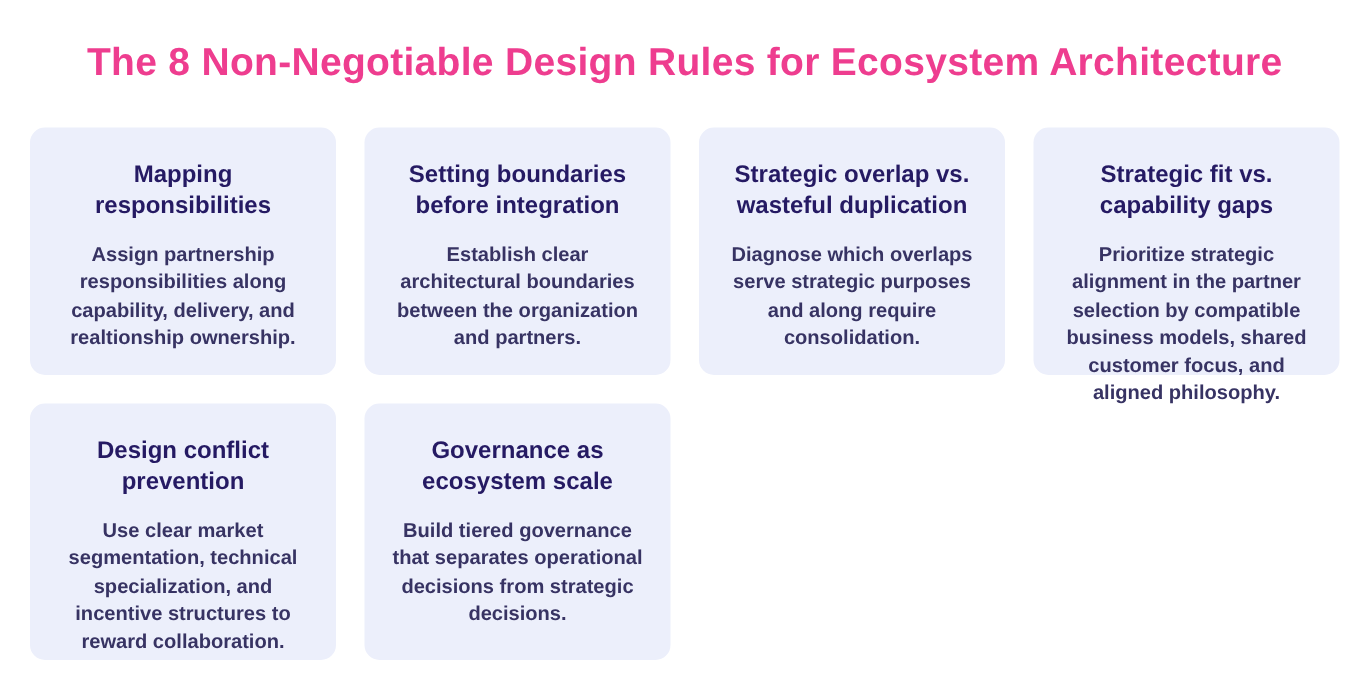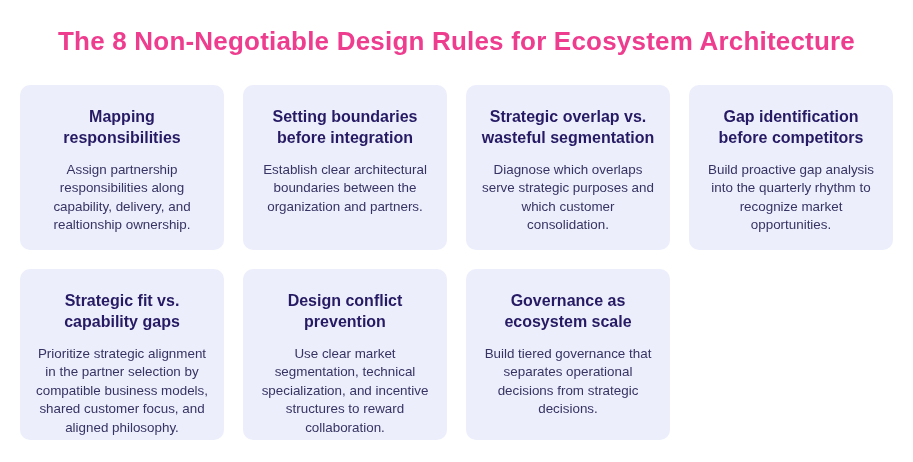--- a/index.html
+++ b/index.html
@@ -37,21 +37,21 @@
   }
   .card-title {
     font-size: 16px;
     font-weight: 700;
     color: var(--card-title-color, #251a63);
     line-height: 21px;
     margin-bottom: 13px;
   }
   .card-body {
     font-size: 13.4px;
-    font-weight: 400;
+    font-weight: 700;
     color: var(--card-body-color, #373363);
     line-height: 18.4px;
   }
 </style>
 </head>
 <body>
 
 <div class="page" style="--page-bg: #ffffff; --title-color: #ee3d8f; --card-bg: #eceffb; --card-title-color: #251a63; --card-body-color: #373363;">
   <h1 class="main-title">The 8 Non-Negotiable Design Rules for Ecosystem Architecture</h1>
 
@@ -61,28 +61,24 @@
       <div class="card-title">Mapping responsibilities</div>
       <div class="card-body">Assign partnership responsibilities along capability, delivery, and realtionship ownership.</div>
     </div>
 
     <div class="card">
       <div class="card-title">Setting boundaries before integration</div>
       <div class="card-body">Establish clear architectural boundaries between the organization and partners.</div>
     </div>
 
     <div class="card">
-      <div class="card-title">Strategic overlap vs. wasteful segmentation</div>
-      <div class="card-body">Diagnose which overlaps serve strategic purposes and which customer consolidation.</div>
+      <div class="card-title">Strategic overlap vs. wasteful duplication</div>
+      <div class="card-body">Diagnose which overlaps serve strategic purposes and along require consolidation.</div>
     </div>
 
-    <div class="card">
-      <div class="card-title">Gap identification before competitors</div>
-      <div class="card-body">Build proactive gap analysis into the quarterly rhythm to recognize market opportunities.</div>
-    </div>
 
     <div class="card">
       <div class="card-title">Strategic fit vs. capability gaps</div>
       <div class="card-body">Prioritize strategic alignment in the partner selection by compatible business models, shared customer focus, and aligned philosophy.</div>
     </div>
 
     <div class="card">
       <div class="card-title">Design conflict prevention</div>
       <div class="card-body">Use clear market segmentation, technical specialization, and incentive structures to reward collaboration.</div>
     </div>

